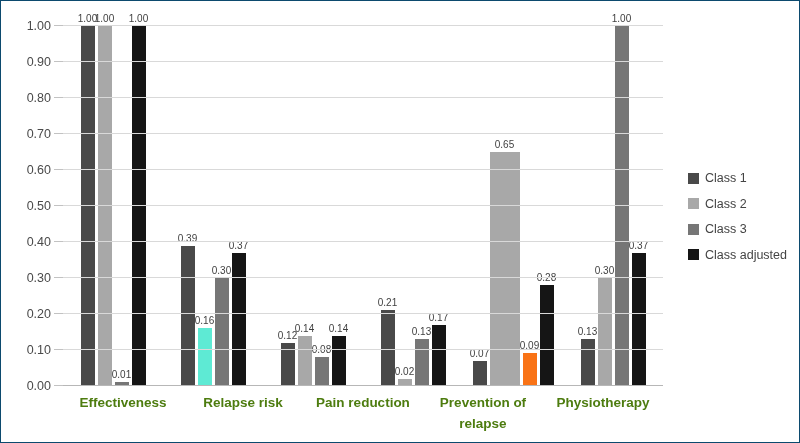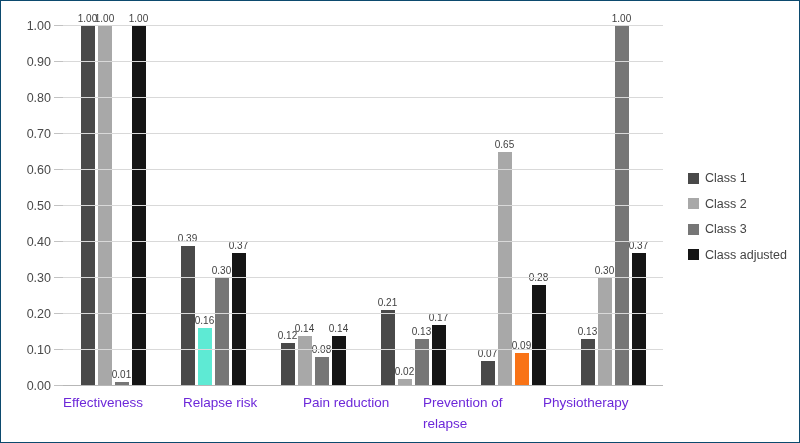--- a/index.html
+++ b/index.html
@@ -85,24 +85,25 @@
   
   .xlabels {
     position: absolute;
     left: 62px;
     top: 392px;
     width: 600px;
     display: flex;
   }
   .xlabel {
     flex: 1 1 0;
-    text-align: left;
+    text-align: center;
     font-size: 13.5px;
-    color: #6d28d9;
+    color: #4d7c0f;
     line-height: 1.55;
+    font-weight: bold;
   }
   .xlabel span {
     display: inline-block;
     max-width: 96px;
   }
   
   .legend {
     position: absolute;
     left: 687px;
     top: 171px;
@@ -185,21 +186,21 @@
             <span class="bar-label">0.13</span>
           </div>
           <div class="bar" style="height: 61.2px; background: rgb(21, 21, 21);">
             <span class="bar-label">0.17</span>
           </div>
         </div>
         <div class="group">
           <div class="bar" style="height: 25.2px; background: rgb(73, 73, 73);">
             <span class="bar-label">0.07</span>
           </div>
-          <div class="bar" style="height: 234px; background: rgb(168, 168, 168);">
+          <div class="bar" style="height: 234px; background: rgb(168, 168, 168); padding-left: 16px;">
             <span class="bar-label">0.65</span>
           </div>
           <div class="bar" style="height: 33px; background: #f97316;">
             <span class="bar-label">0.09</span>
           </div>
           <div class="bar" style="height: 100.8px; background: rgb(21, 21, 21);">
             <span class="bar-label">0.28</span>
           </div>
         </div>
         <div class="group">

